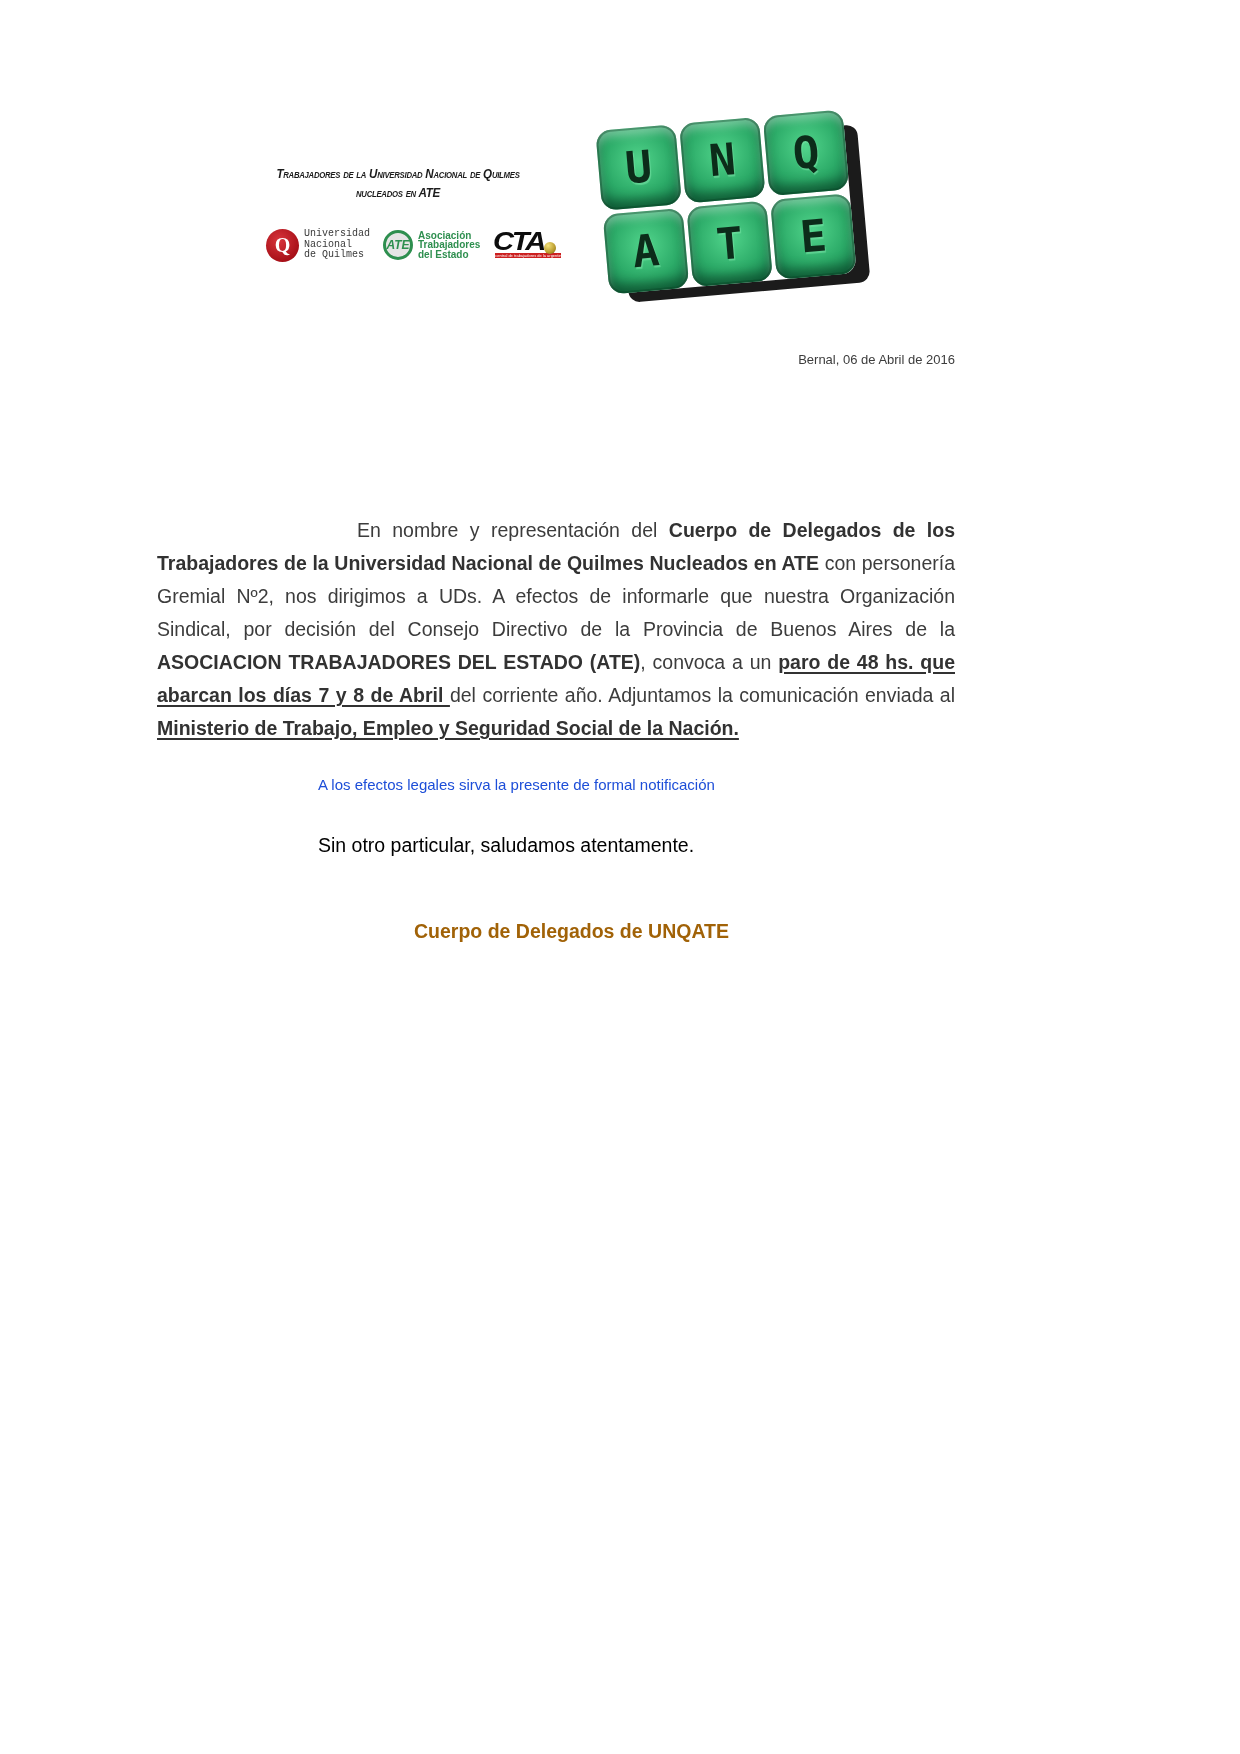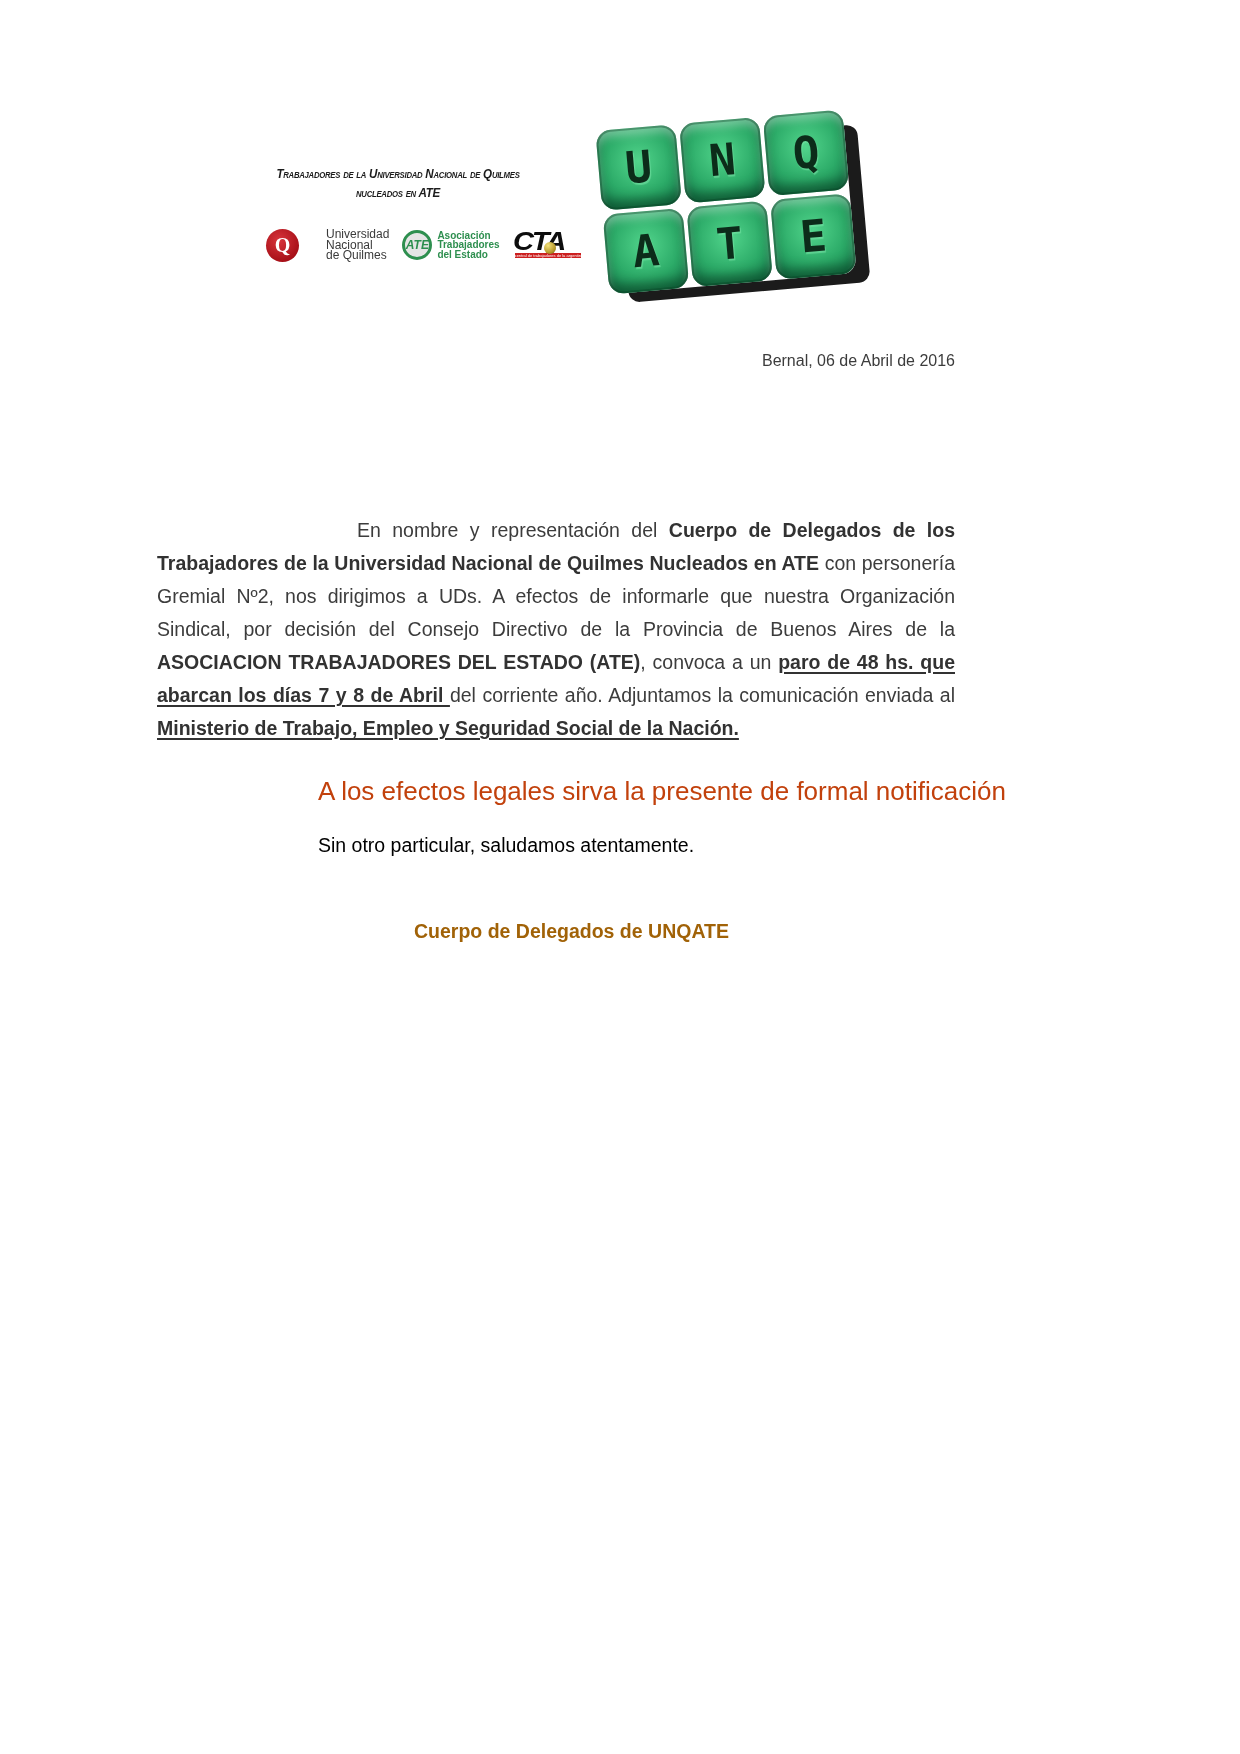--- a/index.html
+++ b/index.html
@@ -36,22 +36,22 @@
   }
   .plogo{display:flex;align-items:center;gap:5px;}
   .unq-circle{
     width:33px;height:33px;border-radius:50%;
     background:radial-gradient(circle at 40% 35%, #d8343c, #a50e16 75%);
     color:#ffffff;font-weight:700;font-size:20px;
     display:flex;align-items:center;justify-content:center;
     font-family:"Liberation Serif", serif;
   }
   .unq-text{
-    font-family:Liberation Sans, sans-serif;
-    font-size:12px;line-height:10.5px;color:#3a3a3a;margin-left:22px;
+    font-family:Liberation Mono, monospace;
+    font-size:10px;line-height:10.5px;color:#3a3a3a;
   }
   .ate-circle{
     width:30px;height:30px;border-radius:50%;
     background:#e5e5e5;
     border:3px solid #2e8f4f;
     color:#2e8f4f;font-weight:700;font-style:italic;font-size:12px;
     display:flex;align-items:center;justify-content:center;
     box-sizing:border-box;
   }
   .ate-text{font-size:10px;line-height:9.5px;color:#2e8f4f;font-weight:600;}
@@ -101,35 +101,35 @@
   .cube span{
     font-family:"DejaVu Sans Mono", monospace;
     font-weight:700;font-size:44px;line-height:44px;
     color:#0c2c1a;
     text-shadow:1px 2px 1px rgba(126,231,172,0.55);
   }
 
   
   .date-line{
     position:absolute;left:157px;top:352px;width:798px;
-    text-align:right;font-size:16px;color:#3c3c3c;
+    text-align:right;font-size:13px;color:#3c3c3c;
   }
   .recipient{
     position:absolute;left:157px;top:400px;width:798px;
     font-size:19.5px;line-height:32.5px;color:#3c3c3c;
   }
   .body-par{
     position:absolute;left:157px;top:514px;width:798px;
     font-size:19.5px;line-height:33px;
     text-align:justify;text-indent:200px;
     color:#3c3c3c;
   }
   .body-par .b{font-weight:700;color:#323232;}
   .body-par .u{text-decoration:underline;text-decoration-thickness:2px;text-underline-offset:3px;}
-  .closing1{position:absolute;left:318px;top:776px;font-size:26px;color:#c2410c;}
+  .closing1{position:absolute;left:318px;top:776px;font-size:15px;color:#1d4ed8;}
   .closing2{position:absolute;left:318px;top:834px;font-size:19.5px;color:#000000;}
   .signature{
     position:absolute;left:414px;top:920px;
     font-size:19.5px;font-weight:700;color:#a16207;
   }
 </style>
 </head>
 <body>
 
 <div class="page">

